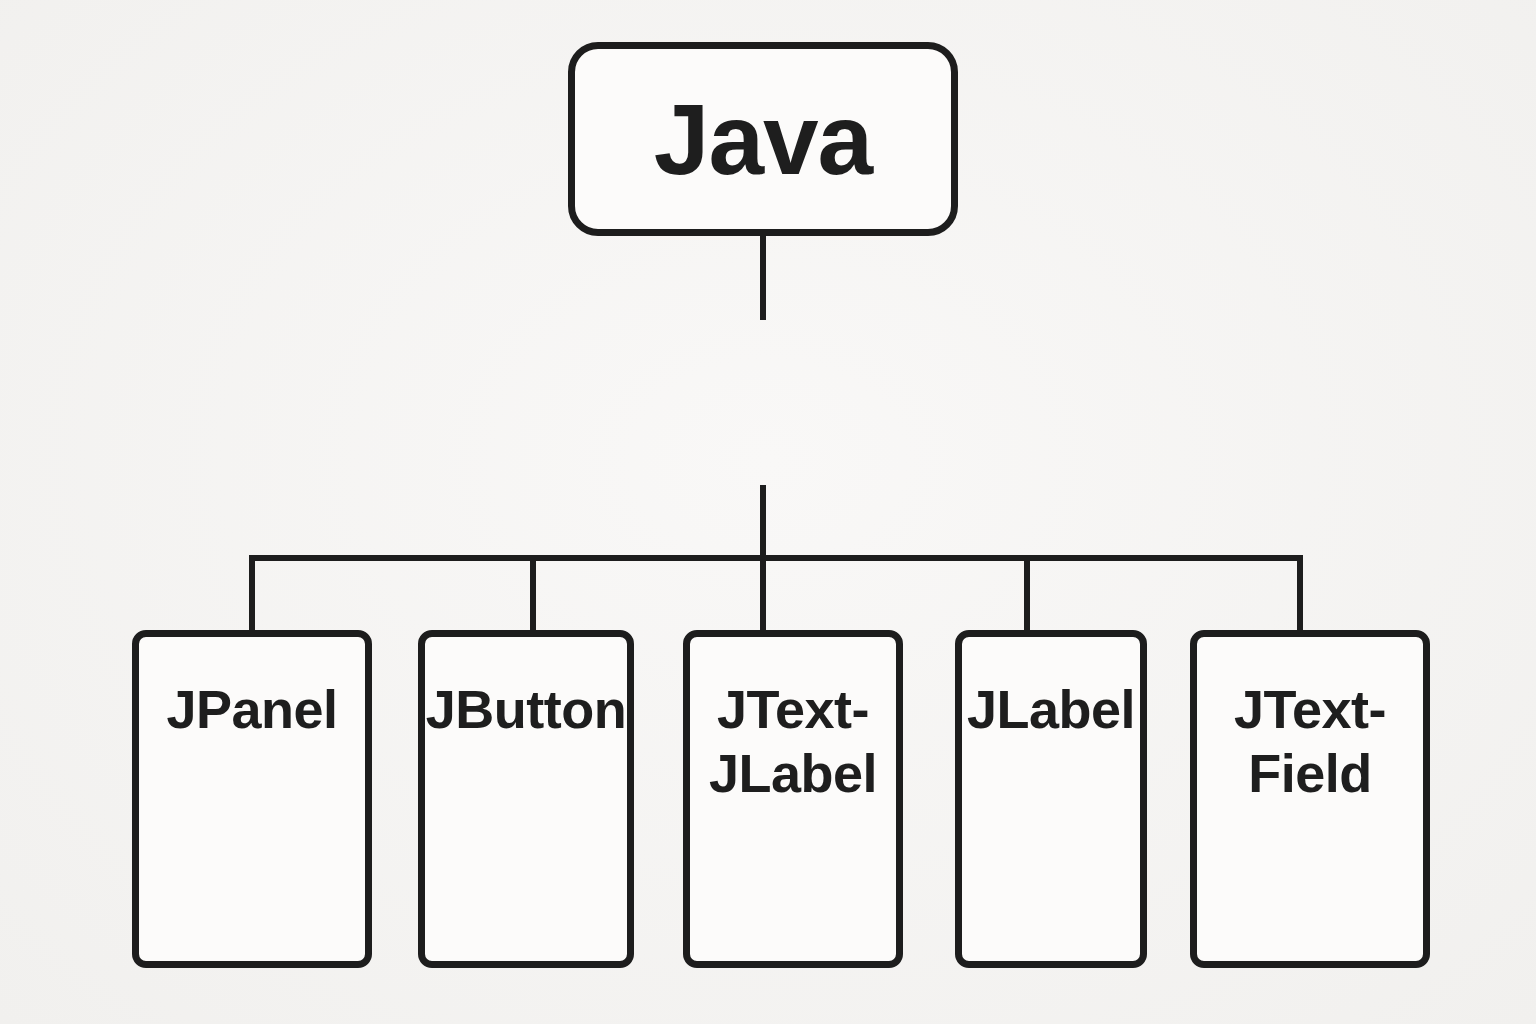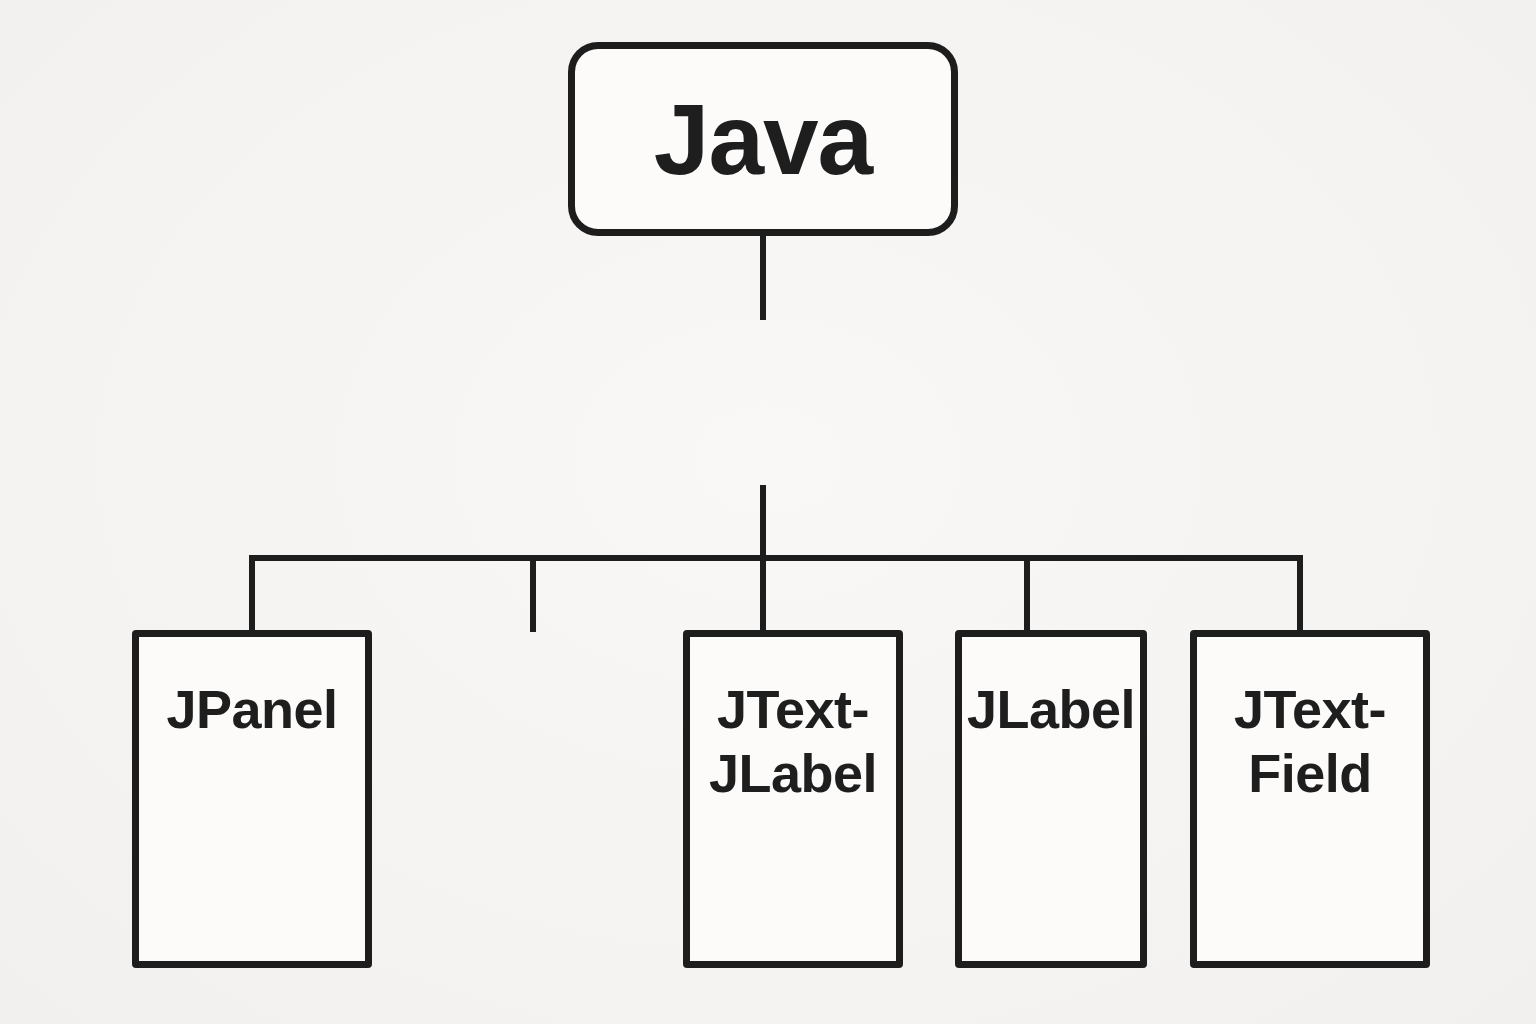--- a/index.html
+++ b/index.html
@@ -48,21 +48,21 @@
   .node-layout {
     left: 470px; top: 318px;
     width: 577px; height: 167px;
     font-size: 70px;
     font-weight: 700;
     letter-spacing: -1px;
   }
   .node-child {
     top: 630px;
     height: 338px;
-    border-radius: 4px;
+    border-radius: 14px;
     align-items: flex-start;
     padding-top: 40px;
     font-size: 54px;
     font-weight: 600;
     line-height: 64px;
     letter-spacing: -0.5px;
   }
   .node-child .label-lines { display: block; }
   .node-child .label-line { display: block; }
   #node-jpanel    { left: 132px;  width: 240px; }
@@ -103,20 +103,26 @@
   </div>
 
 
   <div class="node node-child" id="node-jpanel">
     <span class="label-lines">
       <span class="label-line">JPanel</span>
       <span class="label-line"></span>
     </span>
   </div>
 
+  <div class="node node-child" id="node-jbutton">
+    <span class="label-lines">
+      <span class="label-line">JButton</span>
+      <span class="label-line"></span>
+    </span>
+  </div>
 
   <div class="node node-child" id="node-jtextfield">
     <span class="label-lines">
       <span class="label-line">JText-</span>
       <span class="label-line">JLabel</span>
     </span>
   </div>
 
   <div class="node node-child" id="node-jlabel">
     <span class="label-lines">

